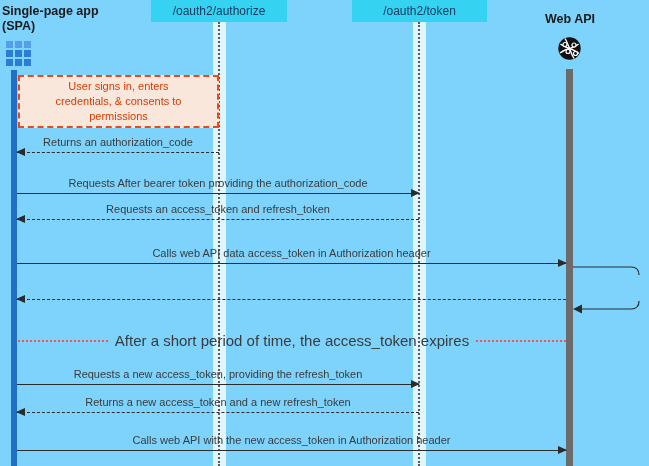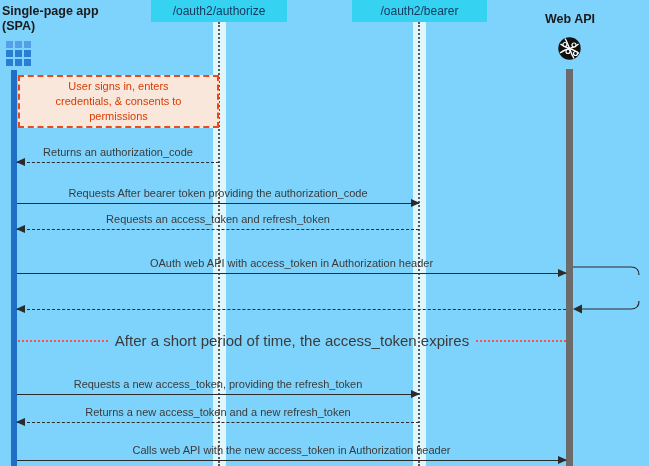--- a/index.html
+++ b/index.html
@@ -24,21 +24,21 @@
   .grid-icon{position:absolute;left:6px;top:41px;display:grid;grid-template-columns:repeat(3,7px);grid-auto-rows:7px;gap:2px;}
   .grid-icon i{display:block;background:#2a7dd4;}
   .grid-icon i.lt{background:#54a0e8;}
   
   .note{
     position:absolute;left:18px;top:75px;width:201px;height:53px;box-sizing:border-box;
     background:#fae7db;border:2px dashed #e8491d;color:#d83b01;font-size:11px;line-height:1.35;
     display:flex;align-items:center;justify-content:center;text-align:center;
   }
   
-  .msg{position:absolute;margin-top:10px;}
+  .msg{position:absolute;}
   .msg .lbl{font-size:11px;color:#3b3b3b;text-align:center;margin-bottom:3px;line-height:13px;height:13px;}
   .msg .ln{position:relative;height:0;border-top:1px solid #2b2b2b;}
   .msg.dashed .ln{border-top-style:dashed;}
   .msg .ln::after{content:'';position:absolute;width:0;height:0;top:-5px;}
   .msg.to-right .ln::after{right:-1px;border-left:9px solid #2b2b2b;border-top:4.5px solid transparent;border-bottom:4.5px solid transparent;}
   .msg.to-left .ln::after{left:-1px;border-right:9px solid #2b2b2b;border-top:4.5px solid transparent;border-bottom:4.5px solid transparent;}
   
   .selfcall-svg{position:absolute;left:573px;top:262px;}
   .selfcall-lbl{position:absolute;left:578px;top:271px;width:72px;font-size:11px;line-height:15px;color:#3b3b3b;}
   
@@ -62,21 +62,21 @@
     <i></i>
       <i></i>
       <i></i>
     <i></i>
       <i></i>
       <i></i>
   </div>
 
   <div class="endpoint-box" style="left:151px;width:136px;text-align:right;">/oauth2/authorize</div>
 
-  <div class="endpoint-box" style="left:352px;width:135px;">/oauth2/bearer</div>
+  <div class="endpoint-box" style="left:352px;width:135px;">/oauth2/token</div>
 
   <div class="actor-title" style="left:525px;top:12px;width:90px;text-align:center;">Web API</div>
 
   <svg class="globe" width="25" height="25" viewBox="0 0 25 25">
     <circle cx="12.5" cy="12.5" r="11.2" fill="#111"></circle>
     <path d="M3.5 8 C 9 13, 16 12, 22 17.5" stroke="#fff" stroke-width="1.4" fill="none"></path>
     <path d="M21.5 8 C 16 13, 9 12, 3 17" stroke="#fff" stroke-width="1.4" fill="none"></path>
     <path d="M8 2.5 C 12 9, 13 16, 17 22.5" stroke="#fff" stroke-width="1.4" fill="none"></path>
     <circle cx="8" cy="8.5" r="2" fill="#111" stroke="#fff" stroke-width="1.2"></circle>
     <circle cx="17" cy="9" r="2" fill="#111" stroke="#fff" stroke-width="1.2"></circle>
@@ -106,21 +106,21 @@
     <div class="lbl">Requests After bearer token providing the authorization_code</div>
     <div class="ln"></div>
   </div>
 
   <div class="msg dashed to-left" style="left:17px;top:203px;width:402px;">
     <div class="lbl">Requests an access_token and refresh_token</div>
     <div class="ln"></div>
   </div>
 
   <div class="msg to-right" style="left:17px;top:247px;width:549px;">
-    <div class="lbl">OAuth web API with access_token in Authorization header</div>
+    <div class="lbl">Calls web API data access_token in Authorization header</div>
     <div class="ln"></div>
   </div>
 
   <svg class="selfcall-svg" width="72" height="54" viewBox="0 0 72 54">
     <path d="M0 5 H58 Q66 5 66 13" stroke="#2b2b2b" stroke-width="1.2" fill="none"></path>
     <path d="M66 39 Q66 47 58 47 H9" stroke="#2b2b2b" stroke-width="1.2" fill="none"></path>
     <polygon points="9,42.5 0,47 9,51.5" fill="#2b2b2b"></polygon>
   </svg>
 
   <div class="msg dashed to-left" style="left:17px;top:299px;width:549px;">

